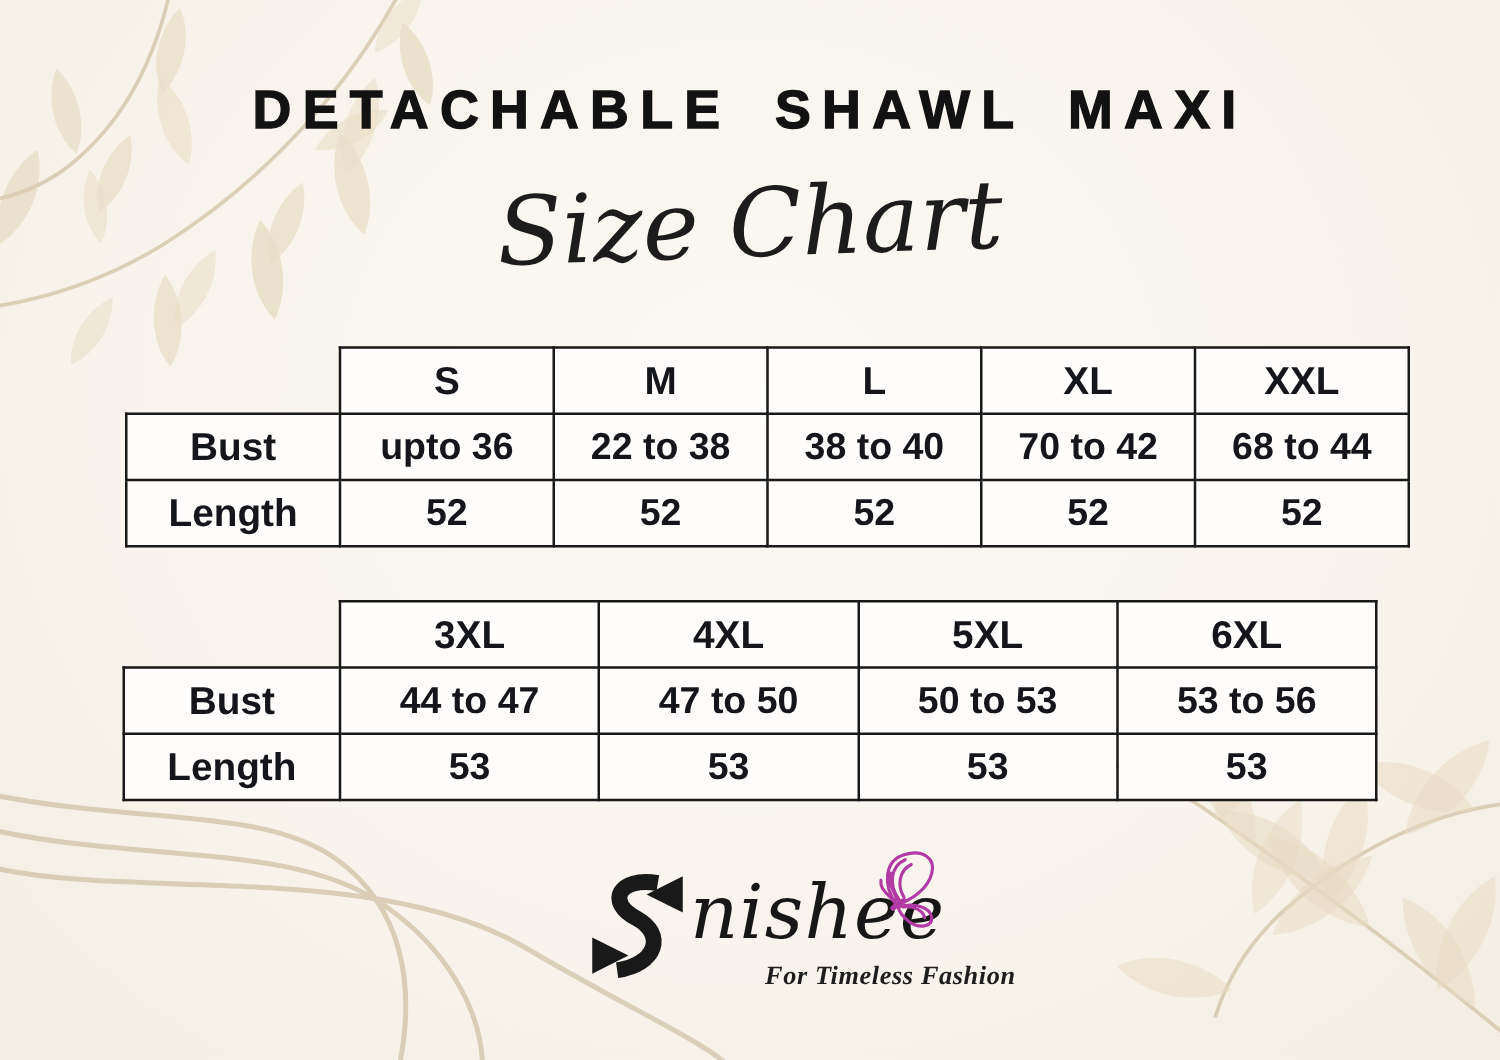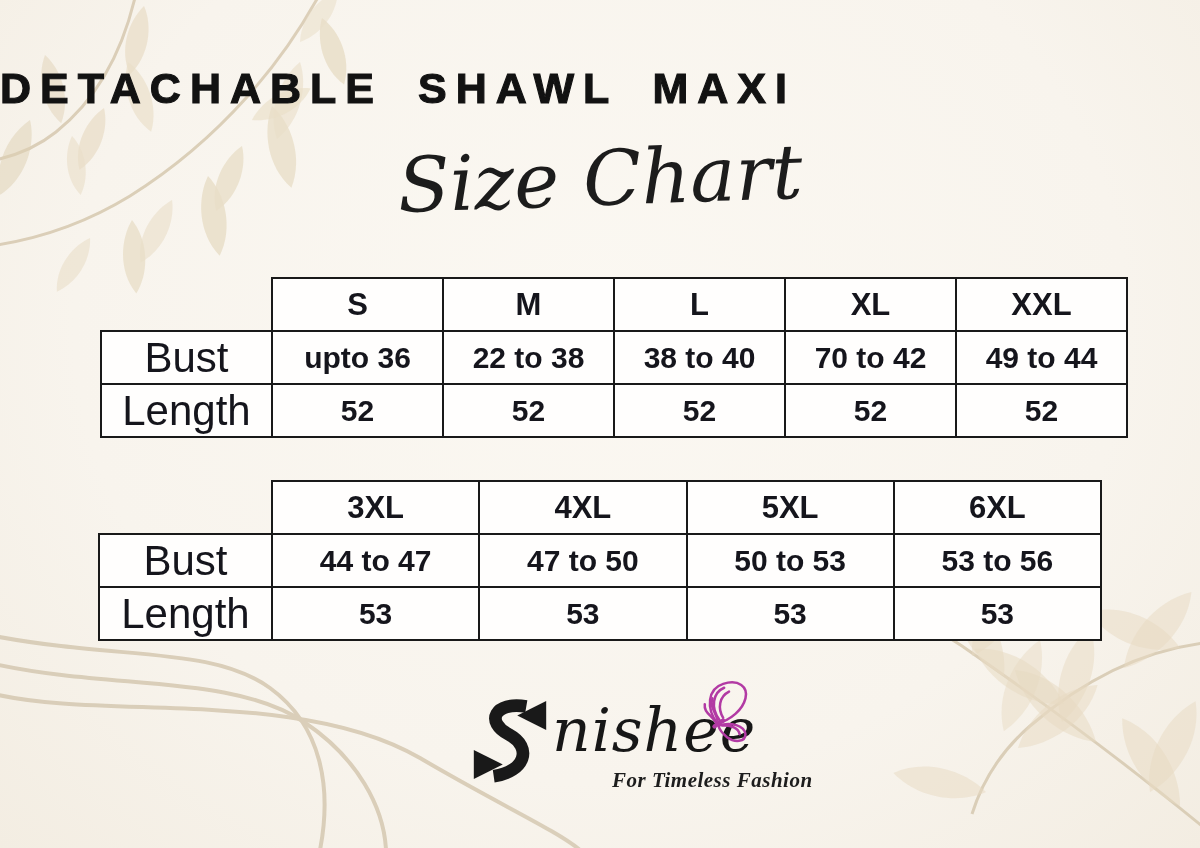--- a/index.html
+++ b/index.html
@@ -4,37 +4,37 @@
 <style>
   html,body{margin:0;padding:0;background:#e9e6e0;}
   .canvas{
     position:relative;width:1200px;height:848px;overflow:hidden;
     background:radial-gradient(ellipse at 50% 38%, #fbf8f2 0%, #f8f4ed 62%, #f3ede2 100%);
     font-family:"Liberation Sans",sans-serif;
   }
   .bg-svg{position:absolute;left:0;top:0;}
 
   h1.title{
-    position:absolute;top:64px;left:0;width:100%;margin:0;
+    position:absolute;top:64px;left:0;width:100%;margin:0;text-align:center;
     font-size:43px;font-weight:700;letter-spacing:9px;word-spacing:14px;
     color:#121212;-webkit-text-stroke:1.1px #121212;
   }
   .script-heading{
     position:absolute;top:134px;left:0;width:100%;text-align:center;
     font-family:"DejaVu Serif",serif;font-style:italic;font-size:76px;
     color:#1c1c1c;transform:rotate(-2deg);
   }
 
   table.sizes{position:absolute;border-collapse:collapse;table-layout:fixed;}
   .sizes th,.sizes td{
     border:2px solid #191919;background:#fffefd;text-align:center;vertical-align:middle;
     height:51px;padding:0;color:#15151c;overflow:hidden;
   }
   .sizes thead th{font-size:31px;font-weight:700;}
-  .sizes tbody th{font-size:42px;font-weight:400;}
+  .sizes tbody th{font-size:31px;font-weight:700;}
   .sizes td{font-size:30px;font-weight:700;}
   .sizes th.ghost{border:none;background:transparent;}
   .t1{left:100px;top:277px;width:1028px;}
   .t1 th:first-child{width:170px;}
   .t2{left:98px;top:480px;width:1004px;}
   .t2 th:first-child{width:172px;}
 
   .logo{position:absolute;left:472px;top:686px;width:340px;height:112px;}
   .monogram{position:absolute;left:0;top:10px;}
   .brand-name{
@@ -129,21 +129,21 @@
           <th>XXL</th>
         </tr>
       </thead>
       <tbody>
         <tr>
           <th>Bust</th>
           <td>upto 36</td>
           <td>22 to 38</td>
           <td>38 to 40</td>
           <td>70 to 42</td>
-          <td>49 to 44</td>
+          <td>68 to 44</td>
         </tr>
         <tr>
           <th>Length</th>
           <td>52</td>
           <td>52</td>
           <td>52</td>
           <td>52</td>
           <td>52</td>
         </tr>
       </tbody>

